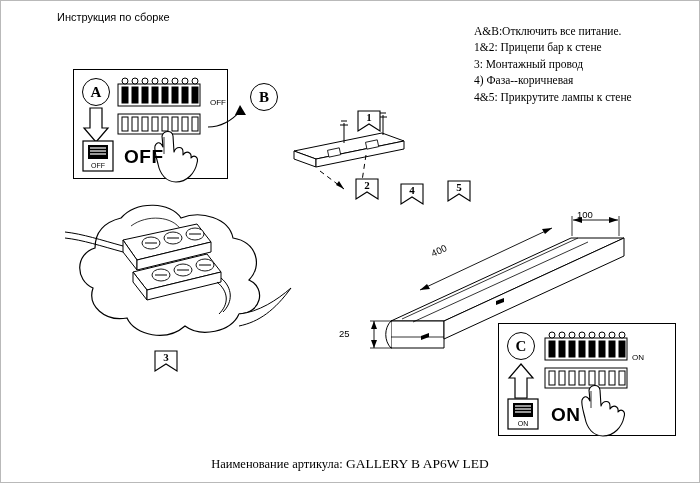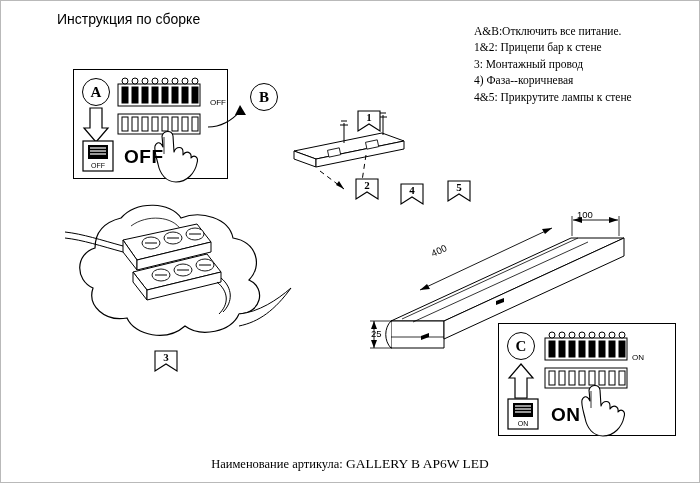--- a/index.html
+++ b/index.html
@@ -12,21 +12,21 @@
   }
   .page{
     position:relative;
     width:700px;height:483px;
     box-sizing:border-box;
     border:1px solid #b9b9b9;
   }
   .abs{position:absolute;}
   .ttl{
     left:12px;top:10px;
-    font-size:14px;
+    font-size:11px;
     font-family:"Liberation Sans", sans-serif;
     padding-left:44px;
   }
   
   .instr{
     left:437px;top:22px;
     width:250px;
     font-size:11.5px;
     line-height:16.4px;
     font-family:"Liberation Serif", serif;
@@ -311,21 +311,21 @@
       <line x1="18" y1="115" x2="18" y2="142"></line>
     </g>
     <polygon points="18,115 15,123 21,123" fill="#000"></polygon>
     <polygon points="18,142 15,134 21,134" fill="#000"></polygon>
     <line x1="14" y1="115" x2="36" y2="115" stroke="#000" stroke-width=".8"></line>
     <line x1="14" y1="142" x2="36" y2="142" stroke="#000" stroke-width=".8"></line>
   </svg>
 
   <div class="abs dim" style="left:430px;top:244px;transform:rotate(-24deg);">400</div>
   <div class="abs dim" style="left:576px;top:208px;">100</div>
-  <div class="abs dim" style="left:338px;top:327px;margin-left:32px;">25</div>
+  <div class="abs dim" style="left:338px;top:327px;">25</div>
 
   <div class="abs box" style="left:497px;top:322px;width:178px;height:113px;">
 
     <div class="abs circ" style="left:8px;top:8px;width:26px;height:26px;">C</div>
 
     <svg class="abs" style="left:10px;top:40px;" width="24" height="36">
       <polygon points="12,0 24,14 18,14 18,34 6,34 6,14 0,14" fill="#fff" stroke="#000" stroke-width="1.2"></polygon>
     </svg>
 
     <svg class="abs" style="left:44px;top:7px;" width="100" height="36">

